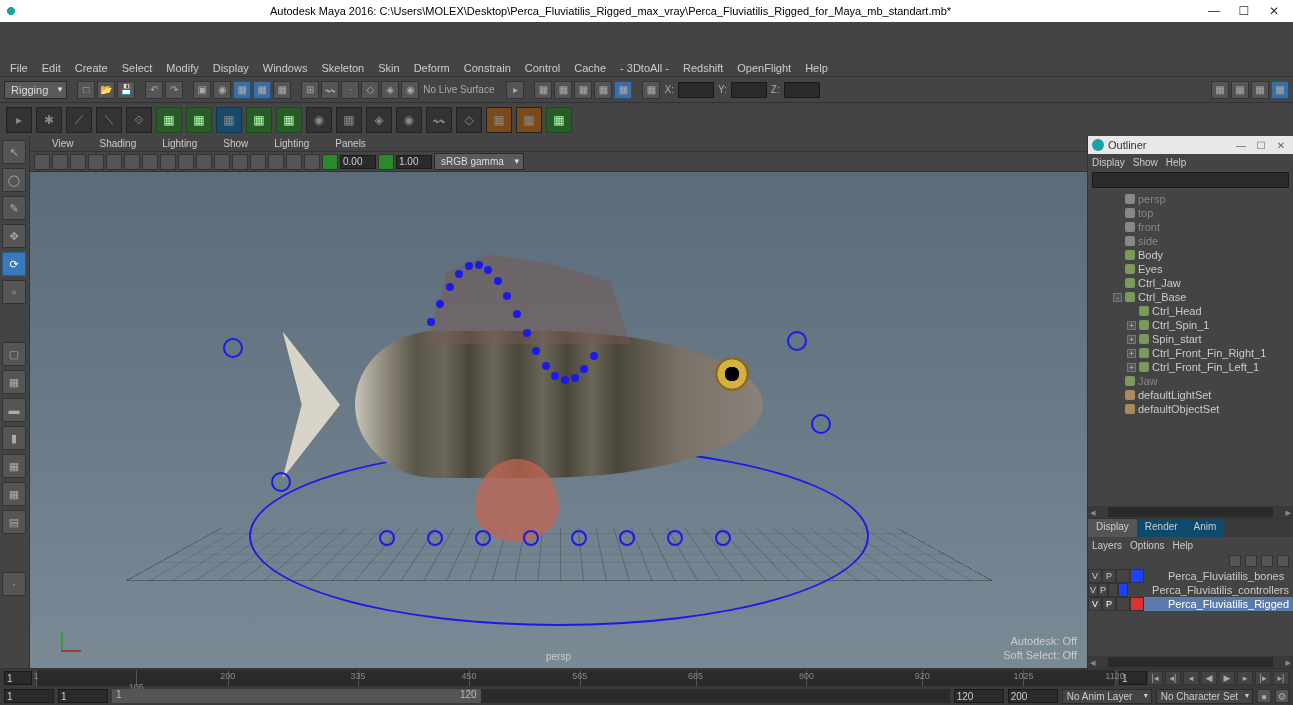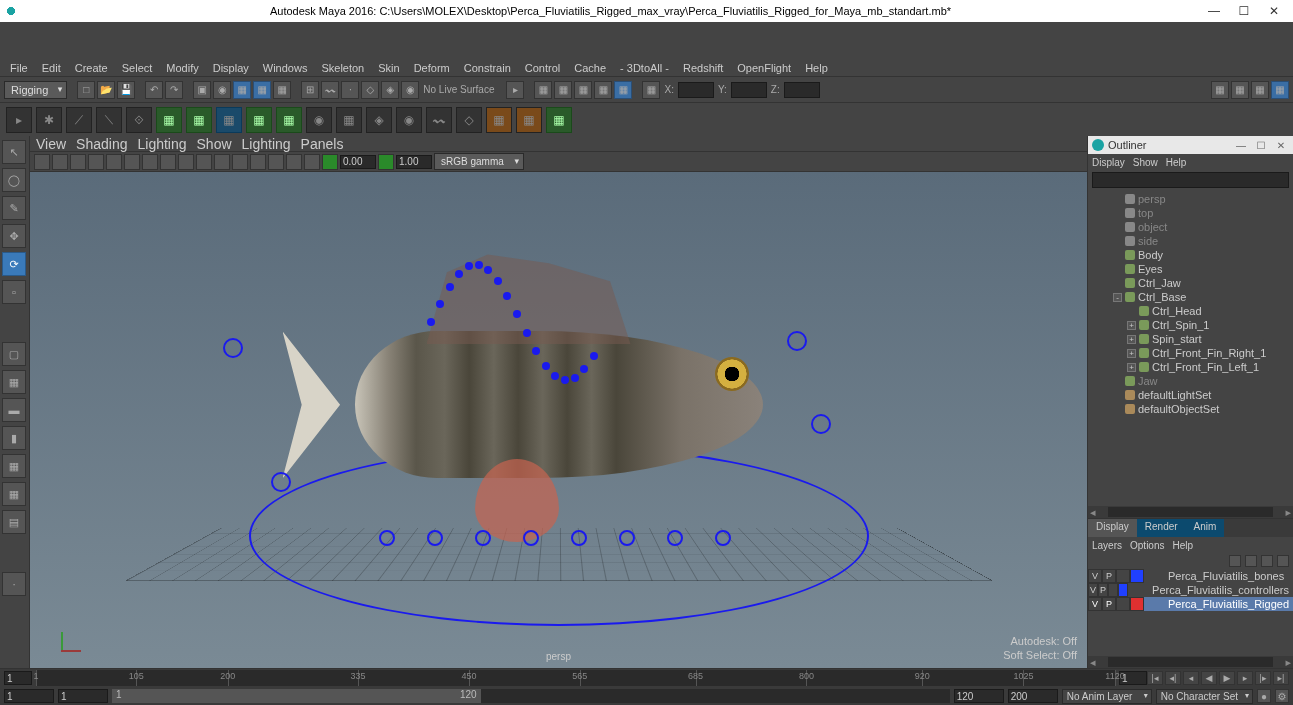--- a/index.html
+++ b/index.html
@@ -37,21 +37,21 @@
 
 
 .left-toolbox { width: 30px; background: #444444; display: flex; flex-direction: column; padding: 4px 2px; gap: 4px; border-right:1px solid #333;}
 .tool-btn { width: 24px; height: 24px; background: #555; border:1px solid #333; display:flex; align-items:center; justify-content:center; color:#aaa; font-size:11px;}
 .tool-btn.active { background:#3a7aba; border-color:#2a5a8a; color:#fff;}
 .tool-gap { height: 30px; }
 
 
 .viewport-wrap { flex:1; display:flex; flex-direction:column; background:#444;}
 .viewport-menu { height: 16px; background:#444; display:flex; align-items:center; padding: 0 6px; gap: 10px; border-bottom:1px solid #333;}
-.viewport-menu .vm { color:#ccc; font-size:14px;}
+.viewport-menu .vm { color:#ccc; font-size:10px;margin-left:16px;}
 .viewport-tb { height: 20px; background:#444; display:flex; align-items:center; padding:0 4px; gap:2px; border-bottom:1px solid #333;}
 .vp-icon { width:16px; height:16px; background:#555; border:1px solid #333;}
 .vp-field { background:#2a2a2a; color:#ccc; border:1px solid #1a1a1a; width:36px; height:14px; padding:0 2px; font-size:10px;}
 
 .viewport { flex:1; background: linear-gradient(to bottom, #5a6b7a 0%, #7a8a95 100%); position: relative; overflow:hidden;}
 .vp-grid { position:absolute; left:50%; top:68%; width:760px; height:140px; transform:translate(-50%,-20%) perspective(520px) rotateX(68deg); background-image: repeating-linear-gradient(0deg, rgba(0,0,0,.22) 0 1px, transparent 1px 20px), repeating-linear-gradient(90deg, rgba(0,0,0,.22) 0 1px, transparent 1px 20px); border:1px solid rgba(0,0,0,.3);}
 .vp-ellipse { position:absolute; left:50%; top:68%; width:620px; height:180px; transform:translate(-50%,-35%); border:2px solid #1a1aee; border-radius:50%;}
 .vp-fish { position:absolute; left:50%; top:45%; width:600px; height:320px; transform:translate(-50%,-50%);}
 .fish-body { position:absolute; left:16%; top:30%; width:68%; height:46%; background: linear-gradient(to right,#c8c4b8 0%, #8a8478 8%, #5a564a 15%, #6a665a 22%, #4a463a 28%, #6a665a 34%, #4a463a 40%, #6a665a 46%, #4a463a 52%, #6a665a 58%, #4a463a 64%, #7a7268 80%, #8a827a 100%); border-radius: 20% 55% 55% 20% / 50% 50% 50% 50%;}
 .fish-tail { position:absolute; left:4%; top:30%; width:16%; height:46%; background:#d8d4c8; clip-path: polygon(60% 50%, 0 0, 20% 50%, 0 100%);}
@@ -359,21 +359,21 @@
           <div class="tree-row dim">
             <span class="tree-ind" style="width: 18px;"></span>
             <span class="tree-exp empty"></span>
             <span class="tree-ico cam"></span>
             <span>top</span>
           </div>
           <div class="tree-row dim">
             <span class="tree-ind" style="width: 18px;"></span>
             <span class="tree-exp empty"></span>
             <span class="tree-ico cam"></span>
-            <span>object</span>
+            <span>front</span>
           </div>
           <div class="tree-row dim">
             <span class="tree-ind" style="width: 18px;"></span>
             <span class="tree-exp empty"></span>
             <span class="tree-ico cam"></span>
             <span>side</span>
           </div>
           <div class="tree-row">
             <span class="tree-ind" style="width: 18px;"></span>
             <span class="tree-exp empty"></span>
@@ -503,21 +503,21 @@
 
 </div>
 
 <div class="timeline-area">
   <div class="time-slider">
     <input class="ts-field" value="1" style="">
     <div class="ts-track" id="ts-track">
         <div class="ts-tick" style="left: 0%;"></div>
         <div class="ts-label" style="left: 0%;">1</div>
         <div class="ts-tick" style="left: 9.29401%;"></div>
-        <div class="ts-label" style="left: 9.29401%;">105</div>
+        <div class="ts-label" style="left: 9.29401%; margin-top: 11px;">105</div>
         <div class="ts-tick" style="left: 17.7837%;"></div>
         <div class="ts-label" style="left: 17.7837%;">200</div>
         <div class="ts-tick" style="left: 29.8481%;"></div>
         <div class="ts-label" style="left: 29.8481%;">335</div>
         <div class="ts-tick" style="left: 40.1251%;"></div>
         <div class="ts-label" style="left: 40.1251%;">450</div>
         <div class="ts-tick" style="left: 50.4021%;"></div>
         <div class="ts-label" style="left: 50.4021%;">565</div>
         <div class="ts-tick" style="left: 61.126%;"></div>
         <div class="ts-label" style="left: 61.126%;">685</div>

